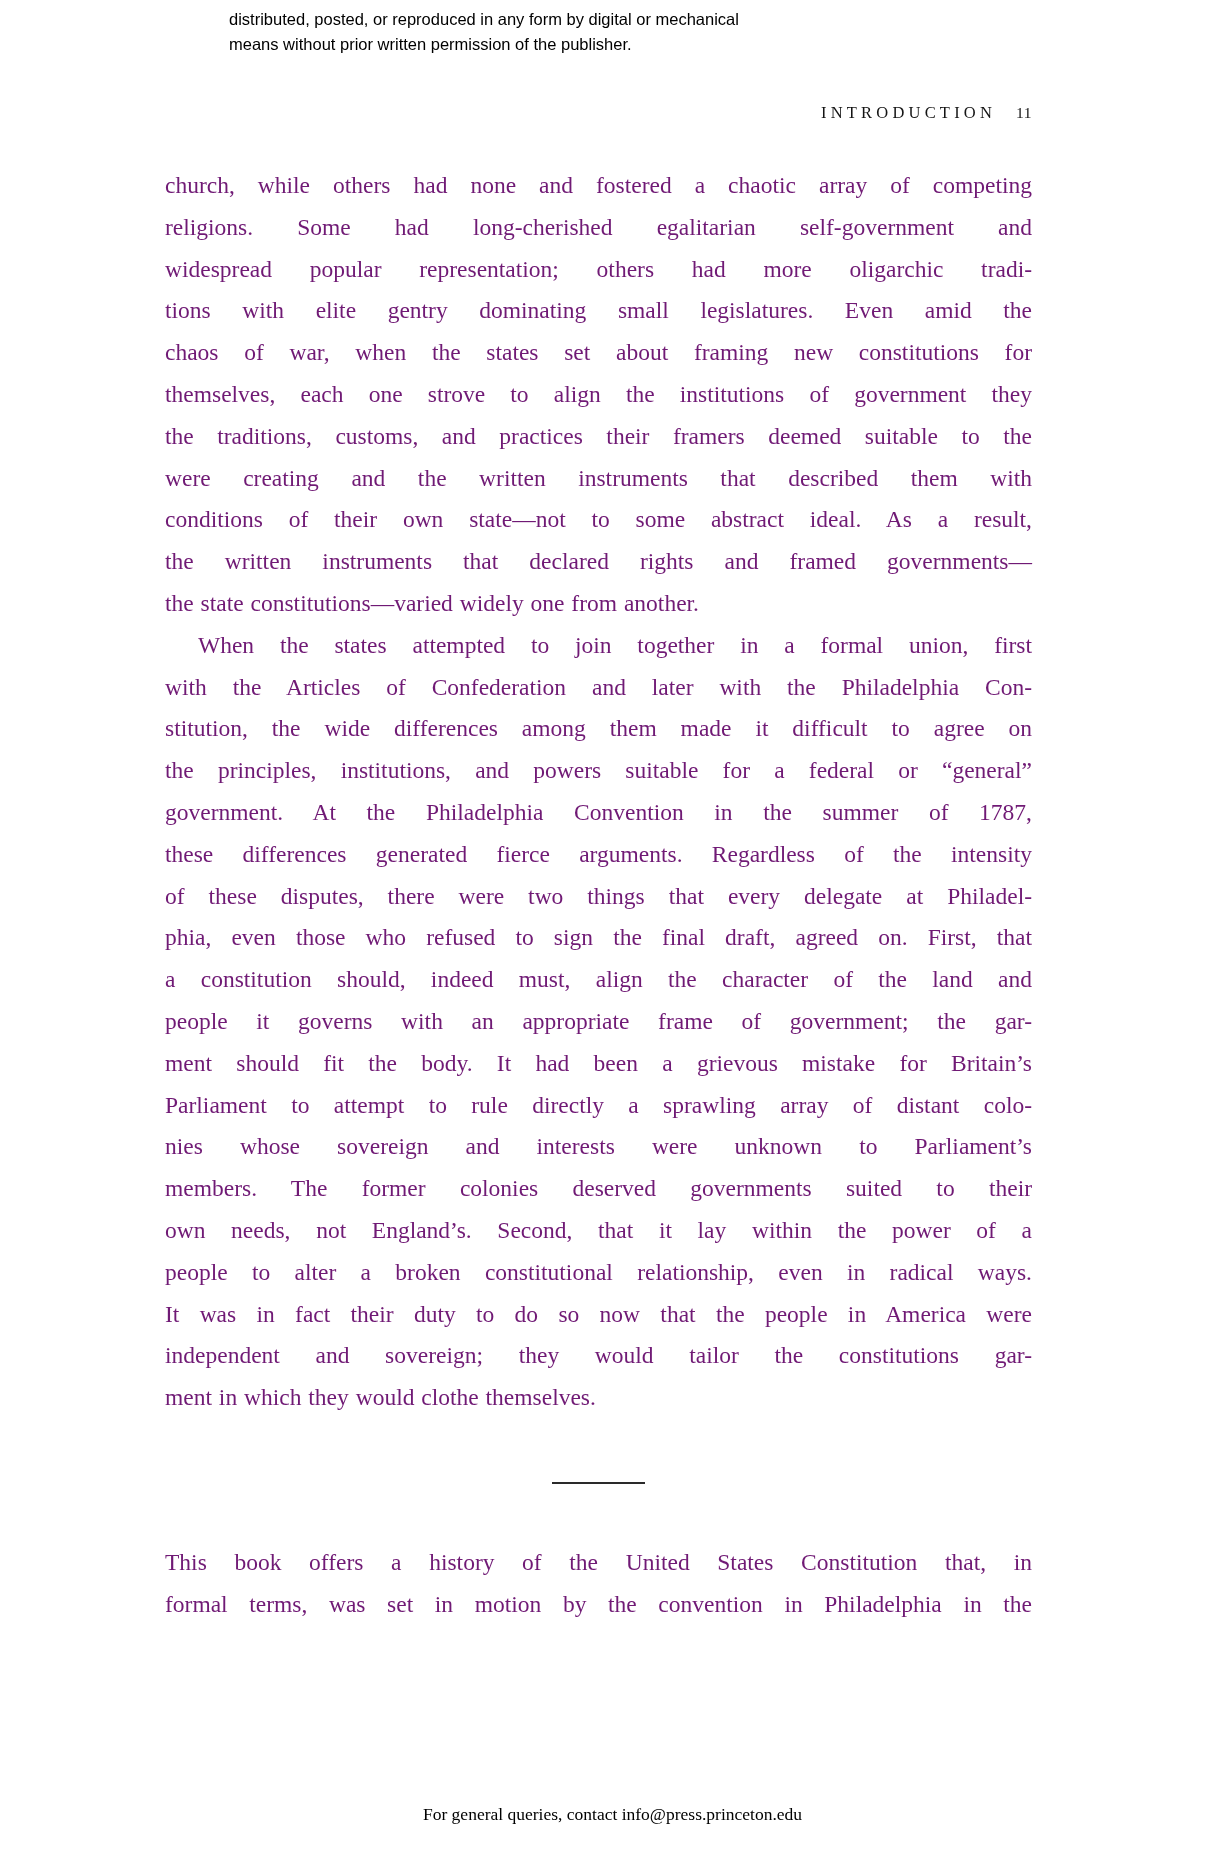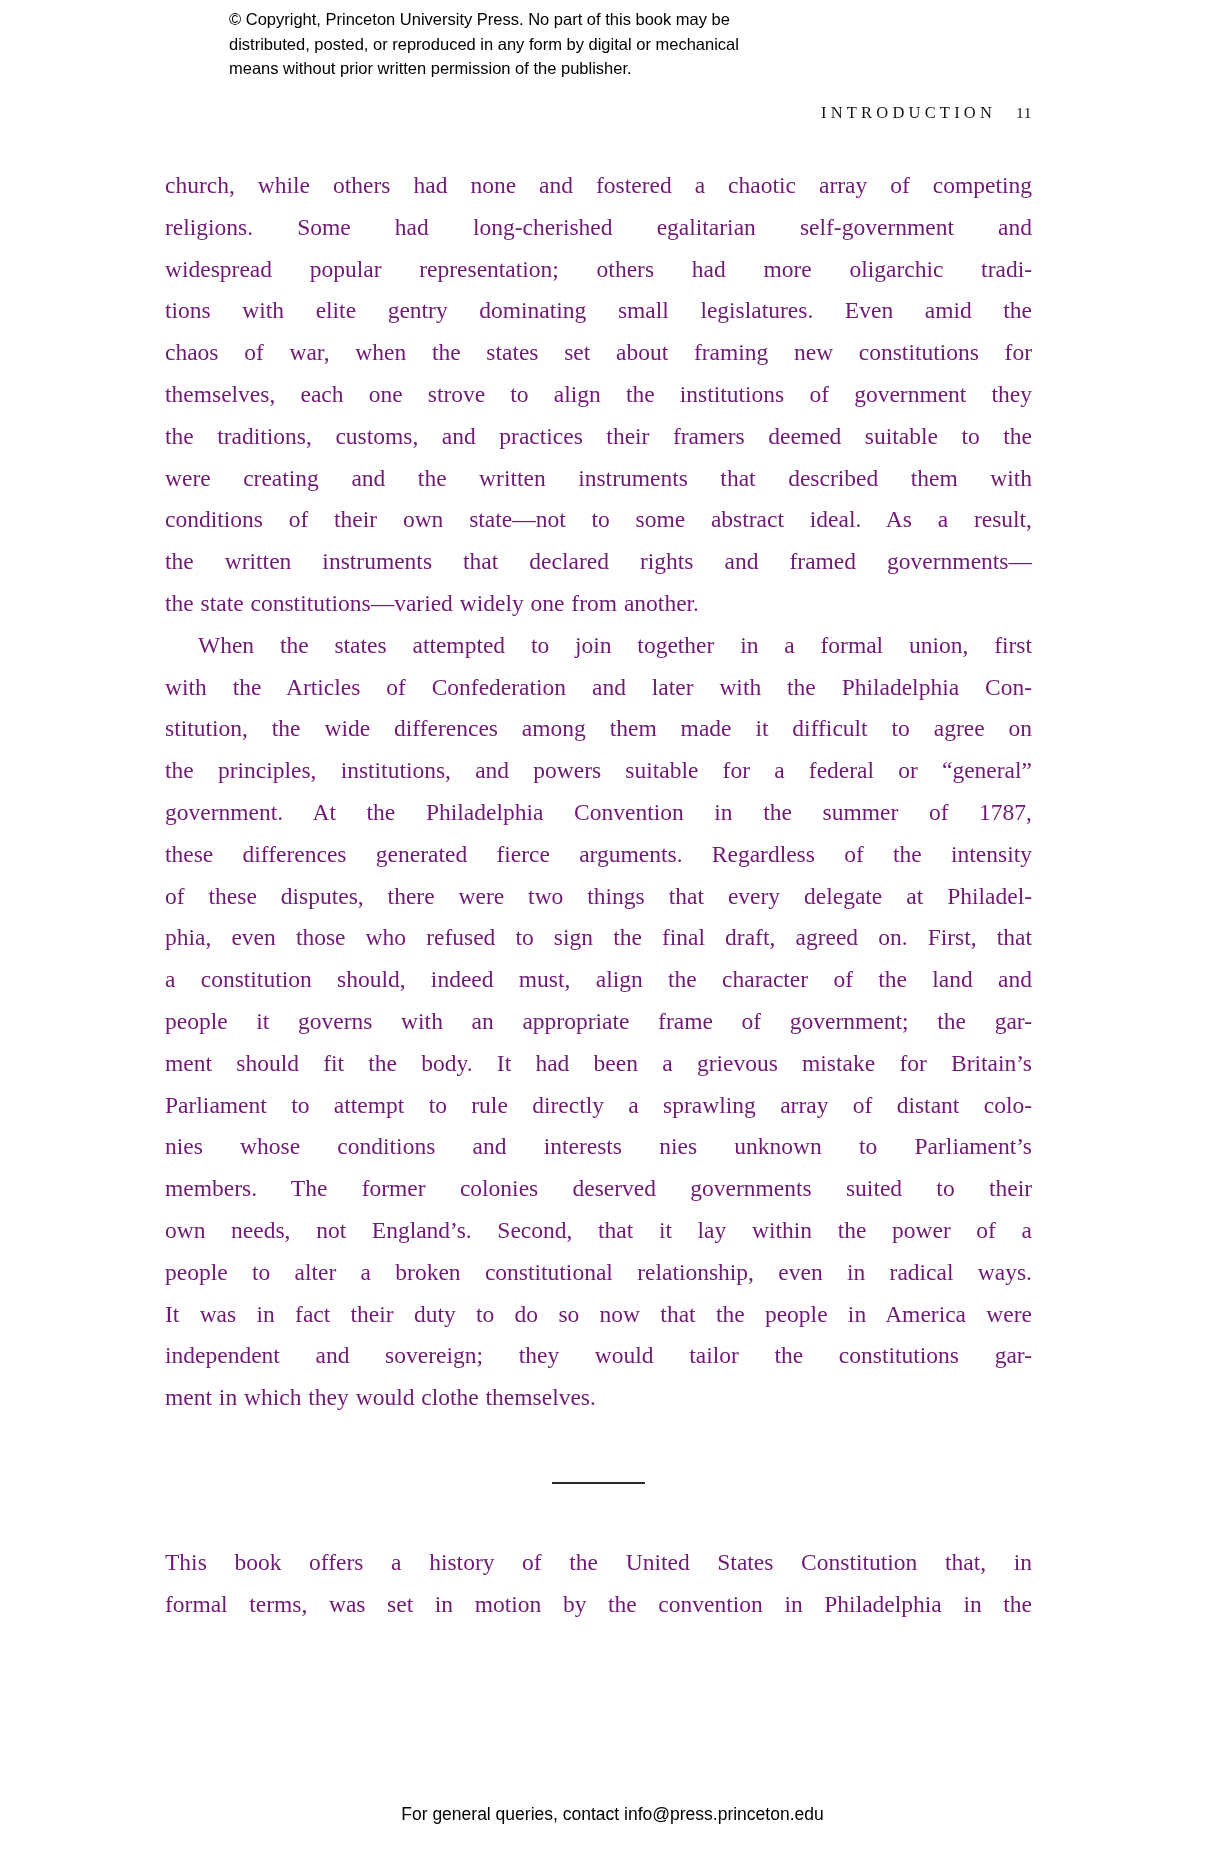--- a/index.html
+++ b/index.html
@@ -76,32 +76,31 @@
     border: none;
     border-top: 2.2px solid #2a2a2a;
     margin: 0;
   }
   .page-footer {
     position: absolute;
     left: 0;
     top: 1804px;
     width: 1225px;
     text-align: center;
-    font-family: Liberation Sans, sans-serif;
+    font-family: Liberation Serif, serif;
     font-size: 17.5px;
     color: #000000;
   }
 </style>
 </head>
 <body>
 
 <div class="page">
 
   <div class="copyright">
-      <div>© Copyright, Princeton University Press. No part of this book may be</div>
       <div>distributed, posted, or reproduced in any form by digital or mechanical</div>
       <div>means without prior written permission of the publisher.</div>
     </div>
 
   <div class="running-header">
     <span>INTRODUCTION</span><span class="pagenum">11</span>
   </div>
 
   <div class="body-text" id="body-main">
       <div class="para">
@@ -123,21 +122,21 @@
         <div class="line">stitution, the wide differences among them made it difficult to agree on</div>
         <div class="line">the principles, institutions, and powers suitable for a federal or “general”</div>
         <div class="line">government. At the Philadelphia Convention in the summer of 1787,</div>
         <div class="line">these differences generated fierce arguments. Regardless of the intensity</div>
         <div class="line">of these disputes, there were two things that every delegate at Philadel-</div>
         <div class="line">phia, even those who refused to sign the final draft, agreed on. First, that</div>
         <div class="line">a constitution should, indeed must, align the character of the land and</div>
         <div class="line">people it governs with an appropriate frame of government; the gar-</div>
         <div class="line">ment should fit the body. It had been a grievous mistake for Britain’s</div>
         <div class="line">Parliament to attempt to rule directly a sprawling array of distant colo-</div>
-        <div class="line">nies whose conditions and interests nies unknown to Parliament’s</div>
+        <div class="line">nies whose sovereign and interests were unknown to Parliament’s</div>
         <div class="line">members. The former colonies deserved governments suited to their</div>
         <div class="line">own needs, not England’s. Second, that it lay within the power of a</div>
         <div class="line">people to alter a broken constitutional relationship, even in radical ways.</div>
         <div class="line">It was in fact their duty to do so now that the people in America were</div>
         <div class="line">independent and sovereign; they would tailor the constitutions gar-</div>
         <div class="line lastline">ment in which they would clothe themselves.</div>
       </div>
     </div>
 
   <hr class="section-divider">

